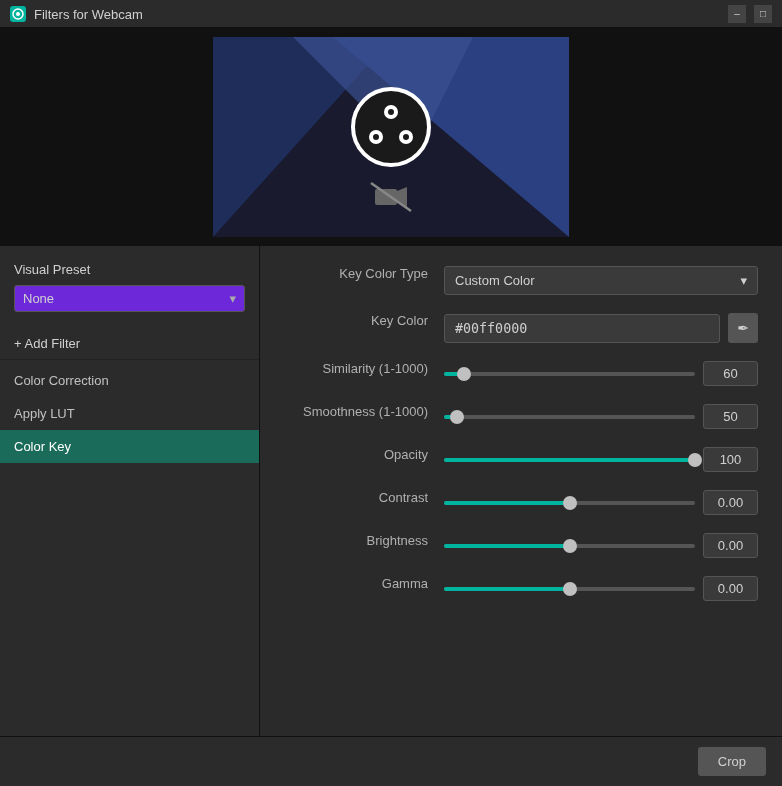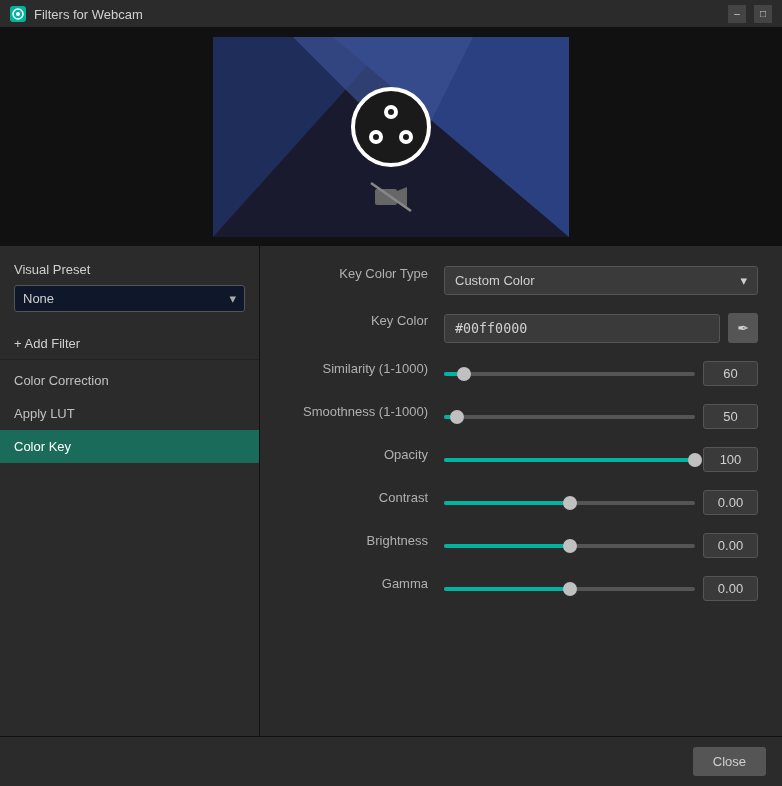--- a/index.html
+++ b/index.html
@@ -93,21 +93,21 @@
     .visual-preset-label {
       padding: 0 14px;
       margin-bottom: 8px;
       color: #d0d0d0;
       font-size: 13px;
     }
     .visual-preset-select {
       margin: 0 14px 16px;
       display: flex;
       align-items: center;
-      background: #0f172a;
+      background: #6d28d9;
       border: 1px solid #555;
       border-radius: 3px;
       padding: 5px 8px;
       cursor: pointer;
       justify-content: space-between;
     }
     .visual-preset-value {
       color: #d0d0d0;
     }
     .chevron-down {
@@ -434,14 +434,14 @@
           </div>
         </div>
         <div class="slider-value">0.00</div>
       </div>
     </div>
 
   </div>
 </div>
 
 <div class="bottom-bar">
-  <button class="close-btn">Close</button>
+  <button class="close-btn">Crop</button>
 </div>
 
 </body></html>

